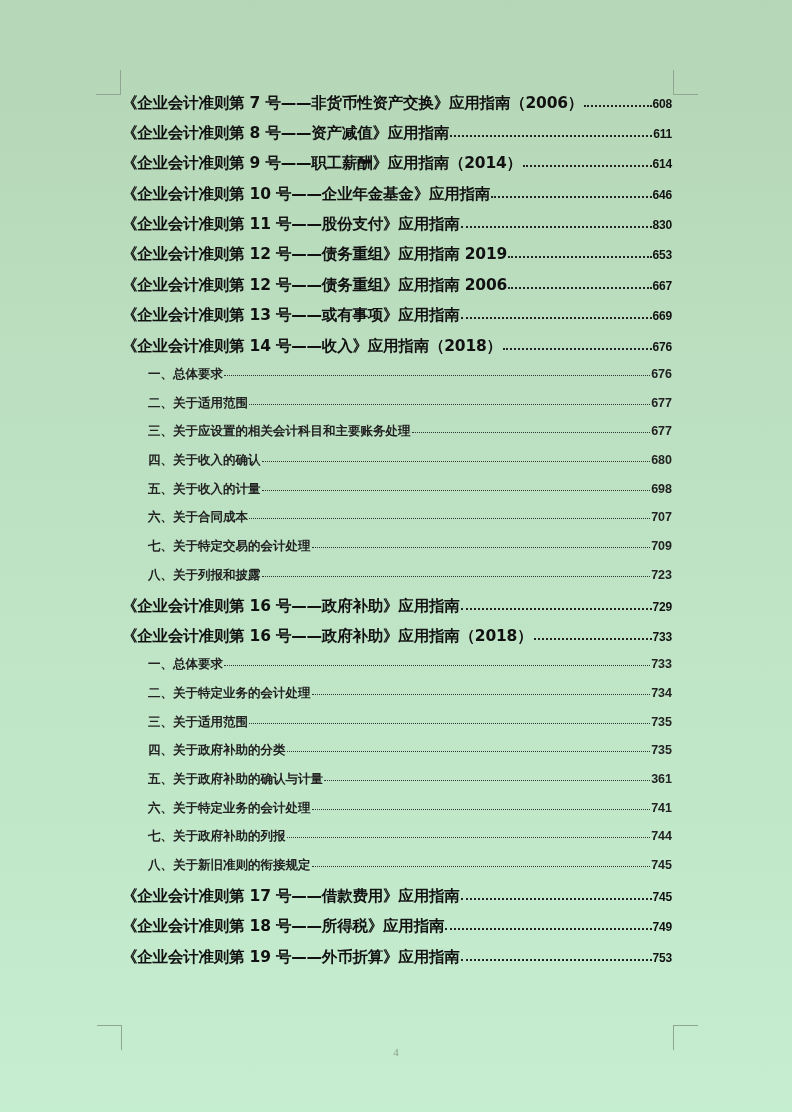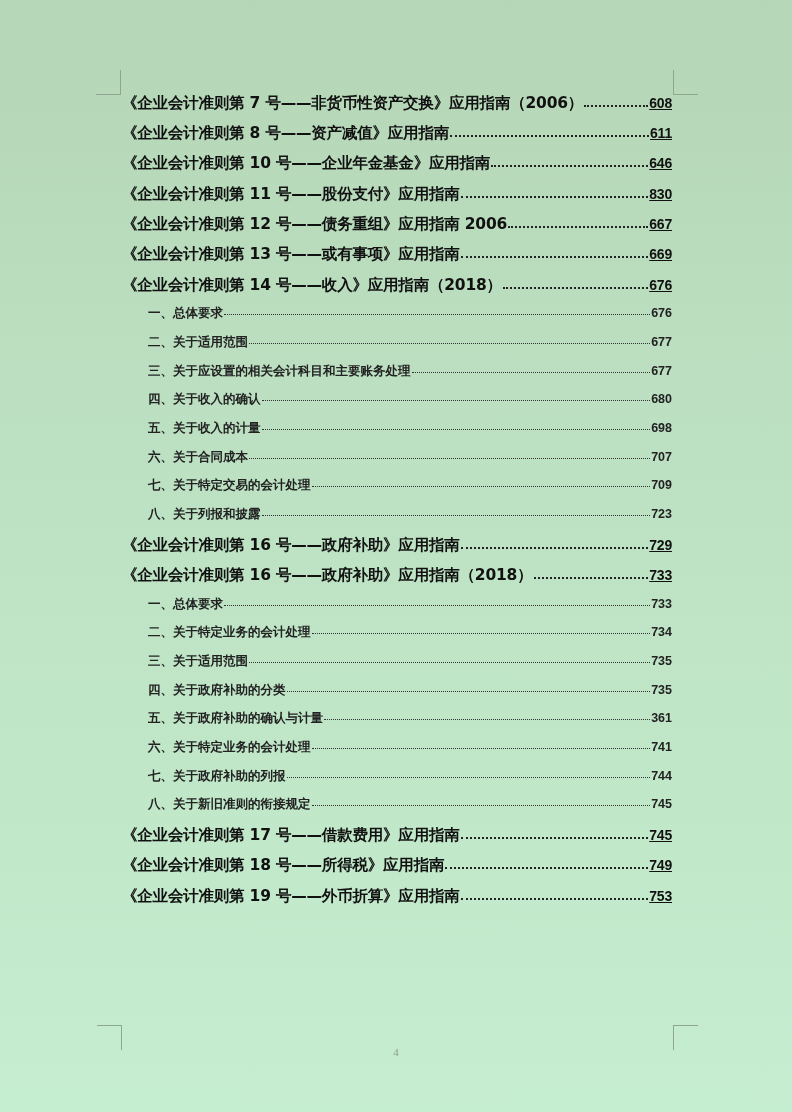--- a/index.html
+++ b/index.html
@@ -78,21 +78,21 @@
       content: "";
       position: absolute;
       left: 0; right: 0; bottom: 2px;
       border-bottom: 1px dotted #333;
     }
     .toc-row .pg {
       flex: 0 0 auto;
       font-family: "Liberation Sans", sans-serif;
       text-align: right;
     }
-    .toc-row.l1 .pg { font-size: 14px; font-weight: bold; text-decoration: underline; }
+    .toc-row.l1 .pg { font-size: 12px; font-weight: bold; }
     .toc-row.l2 .pg { font-size: 12.5px; }
 
     .page-number {
       position: absolute;
       left: 0;
       width: 792px;
       top: 1046px;
       text-align: center;
       font-family: "Liberation Serif", serif;
       font-size: 11px;
@@ -113,28 +113,38 @@
         <span class="title">《企业会计准则第 7 号——非货币性资产交换》应用指南（2006）</span>
         <span class="leader"></span>
         <span class="pg">608</span>
       </div>
     <div class="toc-row l1">
         <span class="title">《企业会计准则第 8 号——资产减值》应用指南</span>
         <span class="leader"></span>
         <span class="pg">611</span>
       </div>
     <div class="toc-row l1">
+        <span class="title">《企业会计准则第 9  号——职工薪酬》应用指南（2014）</span>
+        <span class="leader"></span>
+        <span class="pg">614</span>
+      </div>
+    <div class="toc-row l1">
         <span class="title">《企业会计准则第 10 号——企业年金基金》应用指南</span>
         <span class="leader"></span>
         <span class="pg">646</span>
       </div>
     <div class="toc-row l1">
         <span class="title">《企业会计准则第 11 号——股份支付》应用指南</span>
         <span class="leader"></span>
         <span class="pg">830</span>
+      </div>
+    <div class="toc-row l1">
+        <span class="title">《企业会计准则第 12 号——债务重组》应用指南 2019</span>
+        <span class="leader"></span>
+        <span class="pg">653</span>
       </div>
     <div class="toc-row l1">
         <span class="title">《企业会计准则第 12 号——债务重组》应用指南 2006</span>
         <span class="leader"></span>
         <span class="pg">667</span>
       </div>
     <div class="toc-row l1">
         <span class="title">《企业会计准则第 13 号——或有事项》应用指南</span>
         <span class="leader"></span>
         <span class="pg">669</span>

